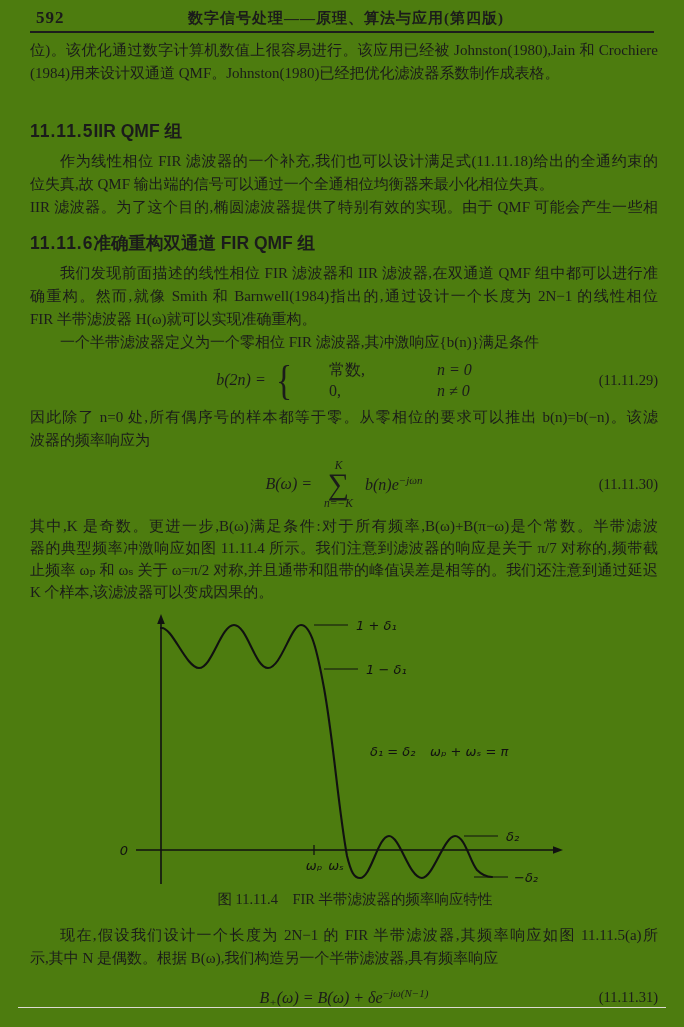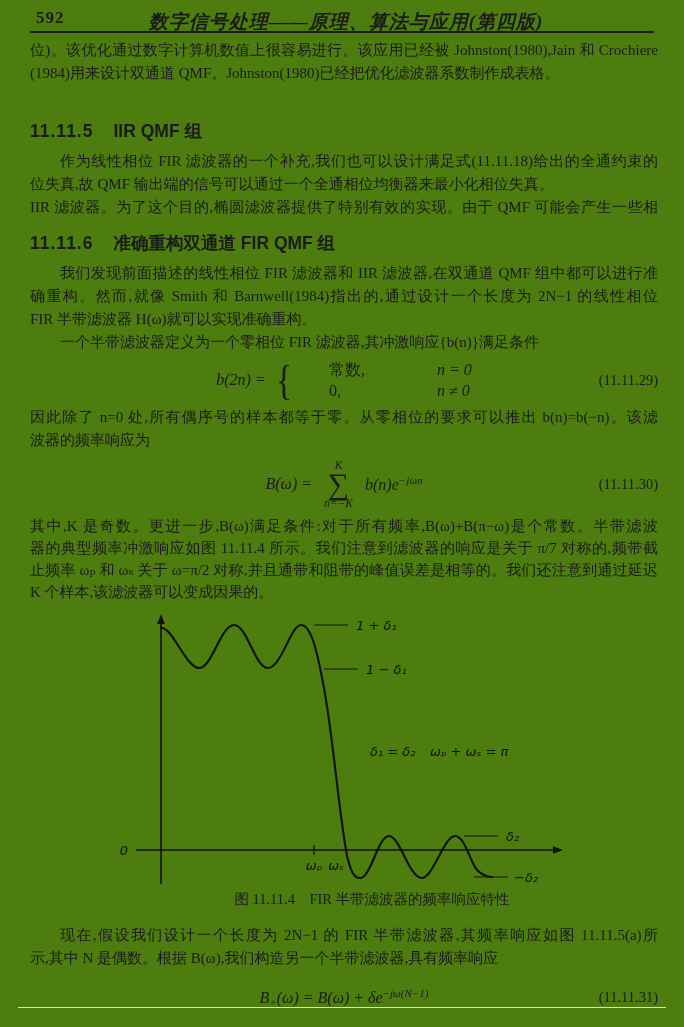--- a/index.html
+++ b/index.html
@@ -5,53 +5,53 @@
   * { margin:0; padding:0; box-sizing:border-box; }
   html,body { background:#e8e8e4; }
   .page {
     position:relative; width:684px; height:1027px;
     background:#4d7c0f; color:#1b1b1b;
     font-family:"Liberation Serif","DejaVu Serif",serif;
     overflow:hidden;
   }
   
   .page-num { position:absolute; left:36px; top:8px; font-size:17px; font-weight:bold; letter-spacing:1px; }
-  .book-title { position:absolute; left:8px; right:0; top:9px; text-align:center; font-size:19px; font-style:italic; font-weight:600; letter-spacing:1px; }
+  .book-title { position:absolute; left:8px; right:0; top:9px; text-align:center; font-size:15px; font-weight:600; letter-spacing:1px; }
   .header-rule { position:absolute; left:30px; top:31px; width:624px; height:2px; background:#1c1c1c; }
 
   
   .block { position:absolute; left:30px; width:628px; }
   .ln { font-size:15px; line-height:23px; white-space:nowrap; }
   .fill { text-align:justify; text-align-last:justify; white-space:normal; }
   .ind { text-indent:2em; }
   .tight .ln { line-height:22px; }
 
   .sec-heading { font-family:"Liberation Sans","DejaVu Sans",sans-serif; font-weight:bold; font-size:17.5px; }
-  .sec-heading .sec-no { margin-right:20px; letter-spacing:1px;text-align:center; }
+  .sec-heading .sec-no { letter-spacing:1px;text-align:center; }
 
   
   .equation { position:absolute; left:30px; width:628px; }
   .eq-center { display:flex; justify-content:center; align-items:center; gap:8px; }
   .eq-num { position:absolute; right:0; top:50%; transform:translateY(-50%); font-size:14.5px; }
   .it { font-style:italic; }
   .eq-math { font-size:16px; }
   sup.exp { font-size:11px; vertical-align:6px; }
   sub.sb { font-size:11px; vertical-align:-3px; }
   .brace { font-size:42px; font-weight:300; line-height:40px; transform:scaleX(.8); }
   .cases { display:flex; flex-direction:column; justify-content:center; }
   .case-row { display:flex; font-size:16px; line-height:21px; }
   .case-val { width:92px;margin-left:27px; }
   .case-cond { font-style:italic;margin-left:16px; }
   .sum { display:inline-flex; flex-direction:column; align-items:center; margin:0 4px; }
   .sum-lim { font-size:11.5px; font-style:italic; line-height:12px; }
   .sigma { font-size:30px; line-height:26px; font-family:"Liberation Serif",serif; }
 
   
   .fig-wrap { position:absolute; left:108px; top:604px; width:556px; height:286px; }
-  .fig-caption { position:absolute; left:30px; top:890px; width:628px; text-align:center; font-size:14.5px; padding-left:56px; }
+  .fig-caption { position:absolute; left:13px; top:890px; width:628px; text-align:center; font-size:14.5px; padding-left:56px; }
   svg text { font-family:"DejaVu Sans","Liberation Sans",sans-serif; font-size:13px; font-style:italic; fill:#111; }
   .page-bottom-line { position:absolute; left:18px; top:1007px; width:648px; height:1px; background:#dddad2; }
 </style>
 </head>
 <body>
 
 <div class="page">
 
   <span class="page-num">592</span>
   <span class="book-title">数字信号处理——原理、算法与应用(第四版)</span>

